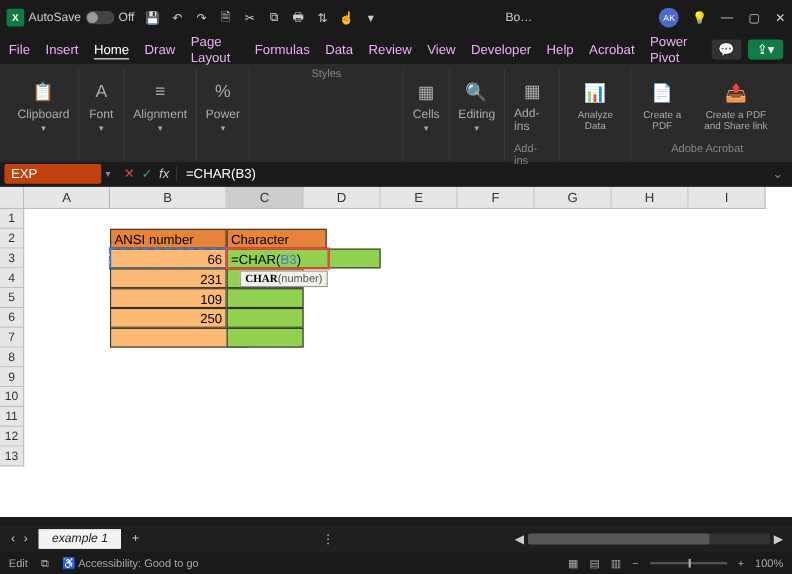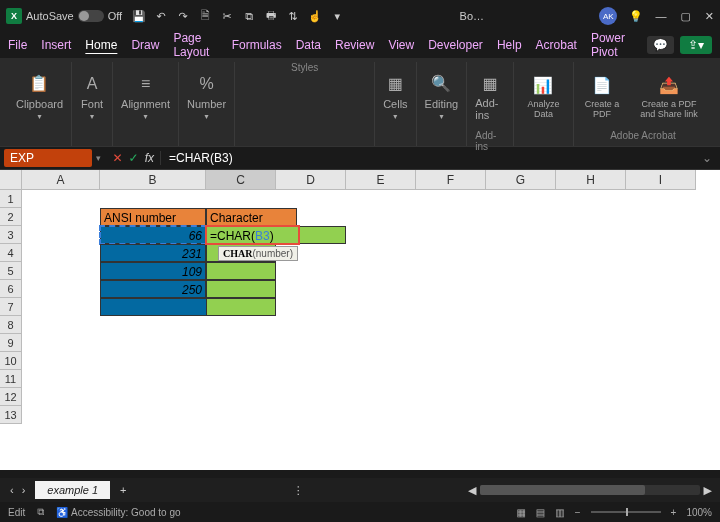--- a/index.html
+++ b/index.html
@@ -53,21 +53,21 @@
 .corner { position: absolute; left: 0; top: 0; width: 22px; height: 20px; background: #e6e6e6; border-right: 1px solid #bbb; border-bottom: 1px solid #bbb; }
 .col-headers { position: absolute; left: 22px; top: 0; right: 0; height: 20px; display: flex; }
 .col-h { border-right: 1px solid #bbb; border-bottom: 1px solid #bbb; background: #e6e6e6; text-align: center; font-size: 12px; color: #333; line-height: 20px; }
 .col-h.w-a { width: 78px; } .col-h.w-b { width: 106px; } .col-h.w-c { width: 70px; background: #ccc; }
 .col-h.w-rest { width: 70px; }
 .row-headers { position: absolute; left: 0; top: 20px; width: 22px; }
 .row-h { height: 18px; border-right: 1px solid #bbb; border-bottom: 1px solid #bbb; background: #e6e6e6; text-align: center; font-size: 11px; color: #333; line-height: 18px; }
 .cells { position: absolute; left: 22px; top: 20px; }
 .cell { position: absolute; border-right: 1px solid #d4d4d4; border-bottom: 1px solid #d4d4d4; font-size: 12px; color: #000; padding: 0 3px; line-height: 18px; height: 18px; }
 .hdr-cell { background: #e8833a; border: 1px solid #333; }
-.val-cell { background: #0369a1; border: 1px solid #333; text-align: right; font-style: italic; }
+.val-cell { background: #fdba74; border: 1px solid #333; text-align: right; }
 .char-cell { background: #92d050; border: 1px solid #333; }
 .b3-ref { outline: 2px dashed #3a7edb; outline-offset: -1px; }
 .c3-edit { outline: 2px solid #e74c3c; outline-offset: -1px; position:relative; z-index:3;}
 .c3-edit .formula-text { white-space: nowrap; overflow: visible; }
 .c3-edit .ref { color: #3a7edb; }
 .d3-green { background: #92d050; }
 .tooltip { position: absolute; background: #f0f0e8; border: 1px solid #999; font-size: 10px; padding: 1px 4px; color: #555; white-space: nowrap; z-index: 5; }
 .tooltip b { color: #000; font-weight: bold; font-family: Liberation Serif, serif; }
 
 
@@ -167,21 +167,21 @@
           <span>Alignment</span>
           <span class="drop">▾</span>
         </div>
       </div>
     <div class="group-label"></div>
   </div>
   <div class="group">
     <div class="group-content">
         <div class="big-btn">
           <span class="icon">%</span>
-          <span>Number</span>
+          <span>Power</span>
           <span class="drop">▾</span>
         </div>
       </div>
     <div class="group-label"></div>
   </div>
   <div class="group" style="min-width:140px">
     <div class="group-label">Styles</div>
   </div>
   <div class="group">
     <div class="group-content">

